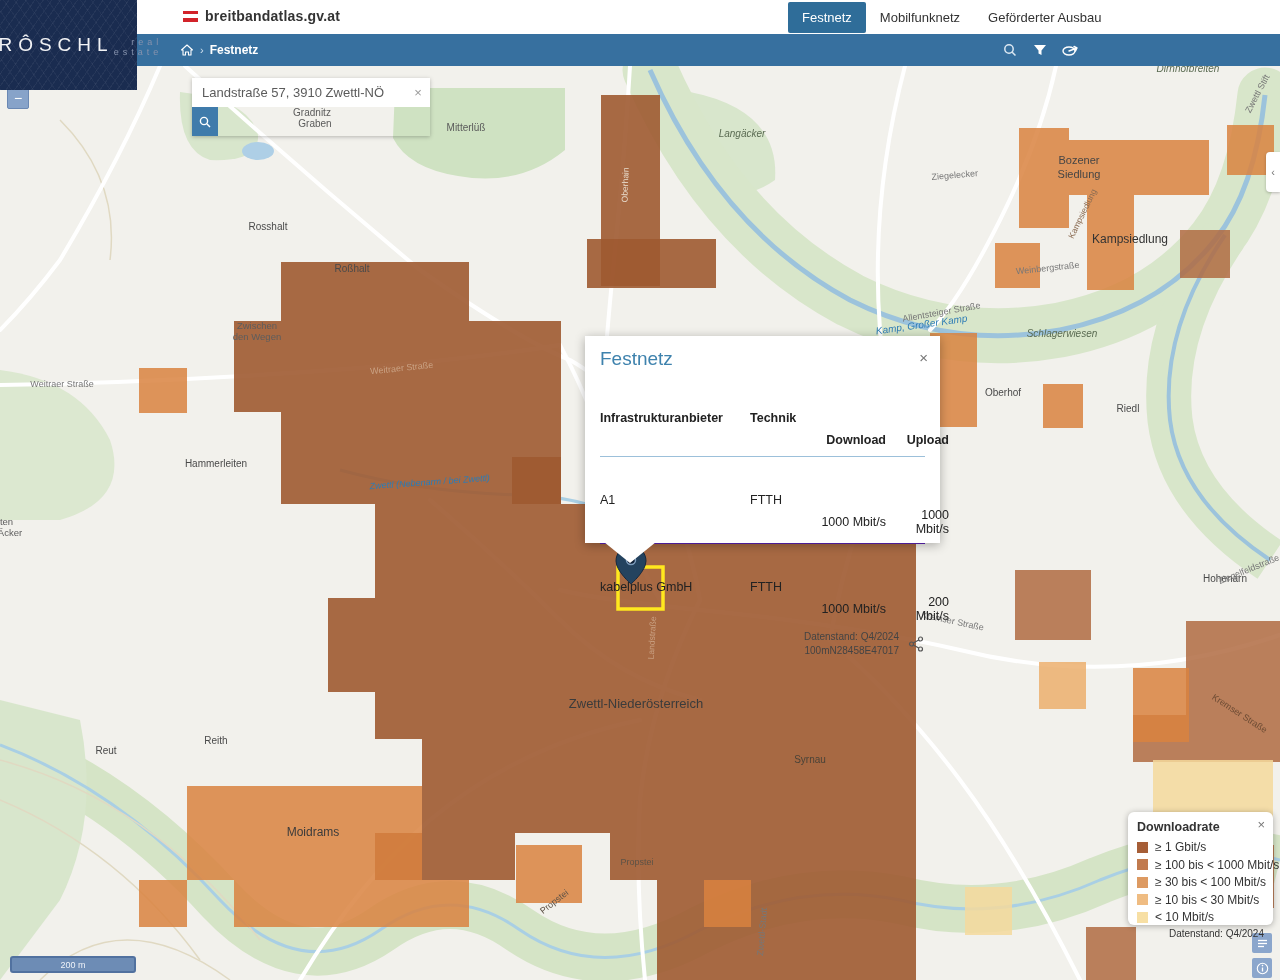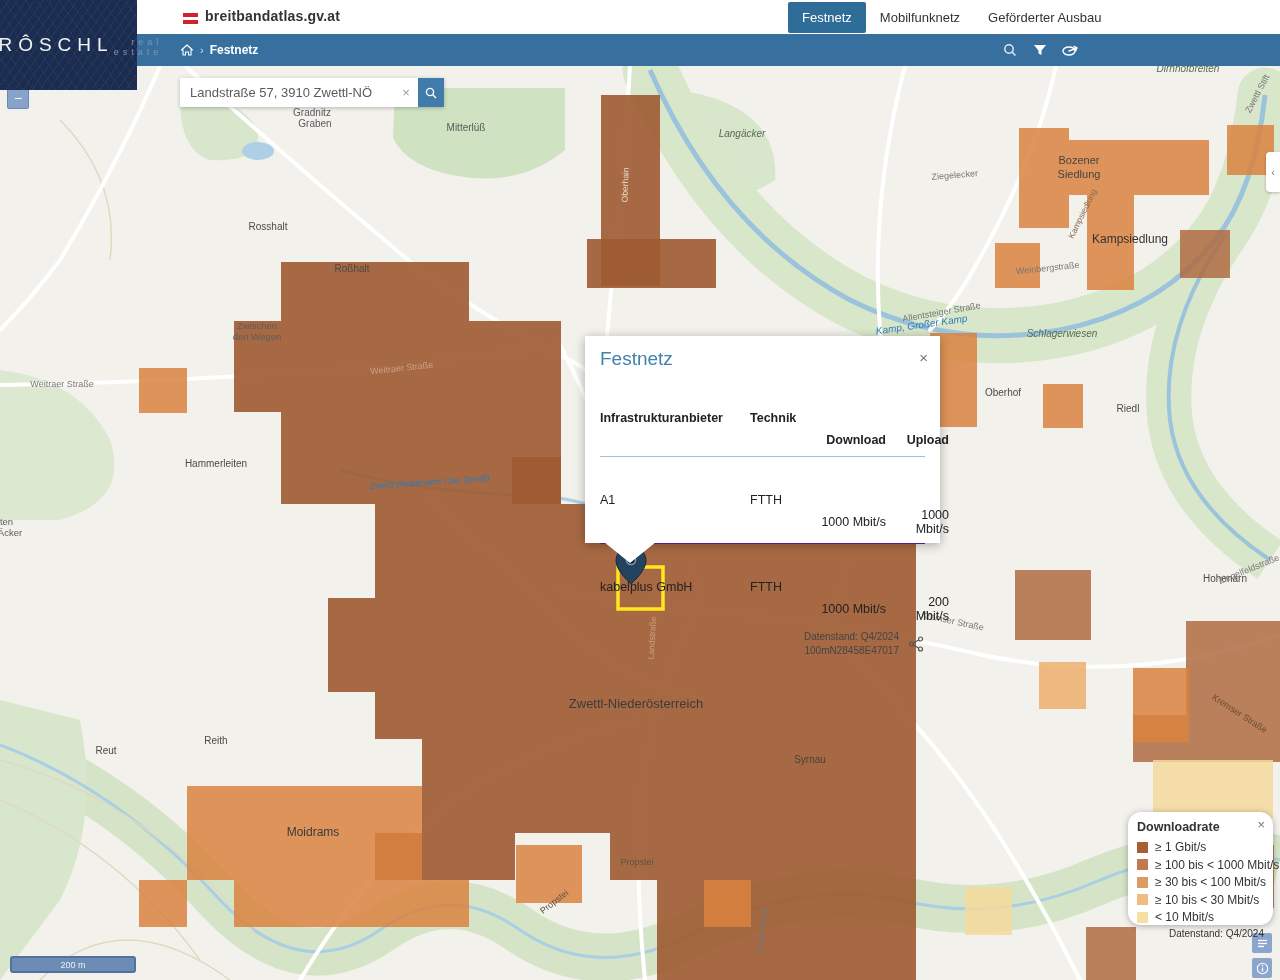--- a/index.html
+++ b/index.html
@@ -6,21 +6,21 @@
   html,body { width:1280px; height:980px; overflow:hidden;
     font-family:"Liberation Sans", sans-serif; background:#f2f1ec; }
   #stage { position:relative; width:1280px; height:980px; overflow:hidden; }
 
   
   #map-canvas { position:absolute; left:0; top:0; z-index:0; }
 
   
   #topbar { position:absolute; left:0; top:0; width:1280px; height:34px;
     background:#ffffff; z-index:20; }
-  #brand { position:absolute; left:183px; top:8px; display:flex; align-items:flex-end; gap:7px; }
+  #brand { position:absolute; left:183px; top:8px; display:flex; align-items:center; gap:7px; }
   #flag { width:15px; height:11px; display:flex; flex-direction:column; }
   #flag .r { flex:1; background:#d2232a; } #flag .w { flex:1; background:#fff; }
   #site-title { font-size:14px; font-weight:700; color:#333; letter-spacing:.2px; }
   #tabs { position:absolute; left:788px; top:0; height:34px; display:flex; align-items:center; }
   .tab { font-size:13px; color:#333; padding:8px 14px; cursor:pointer; white-space:nowrap; }
   .tab.active { background:#2f6d99; color:#fff; border-radius:2px; }
 
   
   #navbar { position:absolute; left:0; top:34px; width:1280px; height:32px;
     background:#37709f; z-index:19; color:#fff; }
@@ -34,22 +34,22 @@
   
   #logo { position:absolute; left:0; top:0; width:137px; height:90px; z-index:30;
     background:#1a2c50;
     background-image:repeating-linear-gradient(125deg, rgba(255,255,255,.05) 0 1px, transparent 1px 7px),
                      repeating-linear-gradient(55deg, rgba(255,255,255,.04) 0 1px, transparent 1px 9px);
     display:flex; flex-direction:row; align-items:center; justify-content:center; }
   #logo-title { color:#f2f3f5; font-size:19px; letter-spacing:6px; font-weight:400; text-indent:6px; }
   #logo-sub { color:#8592ad; font-size:9px; letter-spacing:4px; margin-top:4px; text-indent:4px;text-align:right; }
 
   
-  #searchbar { position:absolute; left:180px; top:78px; z-index:15; display:flex;
-    box-shadow:0 1px 4px rgba(0,0,0,.25); }
+  #searchbar { position:absolute; left:192px; top:78px; z-index:15; display:flex;
+    box-shadow:0 1px 4px rgba(0,0,0,.25);flex-direction:column; }
   #search-input-wrap { width:238px; height:29px; background:#fff; display:flex; align-items:center; }
   #search-text { flex:1; font-size:13px; color:#5b5b5b; padding-left:10px; white-space:nowrap; overflow:hidden; }
   #search-clear { width:24px; color:#9a9a9a; font-size:13px; text-align:center; cursor:pointer; }
   #search-btn { width:26px; height:29px; background:#3f7bab; display:flex; align-items:center; justify-content:center; cursor:pointer; }
 
   
   #popup { position:absolute; left:585px; top:336px; width:355px; height:207px; background:#fff;
     z-index:10; box-shadow:0 2px 10px rgba(0,0,0,.3); padding:12px 15px 10px 15px;
     display:flex; flex-direction:column; }
   #popup-tail { position:absolute; left:604px; top:542px; width:0; height:0; z-index:10;
@@ -62,21 +62,21 @@
   .prow .c2,.prow .c3 { text-align:right;margin-top:44px; }
   .prow.hdr { font-weight:700; padding-bottom:9px; }
   .prow.hdr + .prow { border-top:1px solid #9cc0da; }
   .prow + .prow { border-top:1px solid #4c1d95; }
   #popup-foot { margin-top:auto; display:flex; justify-content:flex-end; align-items:center; gap:8px; }
   #popup-meta { text-align:right; font-size:10px; color:#444; line-height:1.35; }
   #popup-share { cursor:pointer; }
 
   
   #legend { position:absolute; left:1128px; top:812px; width:145px; height:113px; background:#fff;
-    z-index:10; box-shadow:0 1px 6px rgba(0,0,0,.3); border-radius:13px; padding:8px 9px 6px 9px; }
+    z-index:10; box-shadow:0 1px 6px rgba(0,0,0,.3); border-radius:6px; padding:8px 9px 6px 9px; }
   #legend-title { font-size:12.5px; font-weight:700; color:#333; }
   #legend-close { position:absolute; right:8px; top:5px; color:#777; font-size:13px; cursor:pointer; }
   #legend-items { margin-top:6px; display:flex; flex-direction:column; gap:3.6px; }
   .litem { display:flex; align-items:center; gap:7px; }
   .litem .sw { width:11px; height:11px; flex:0 0 auto; }
   .litem .lt { font-size:12px; color:#333; white-space:nowrap; }
   #legend-meta { margin-top:4px; text-align:right; font-size:10px; color:#333; }
 
   
   #zoom-out-btn { position:absolute; left:7px; top:87px; width:22px; height:22px; z-index:5;

